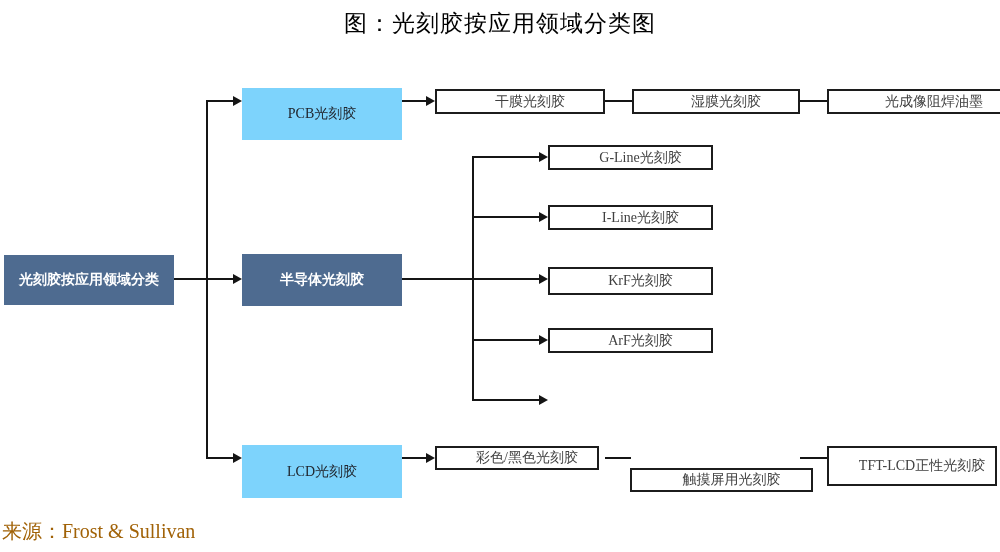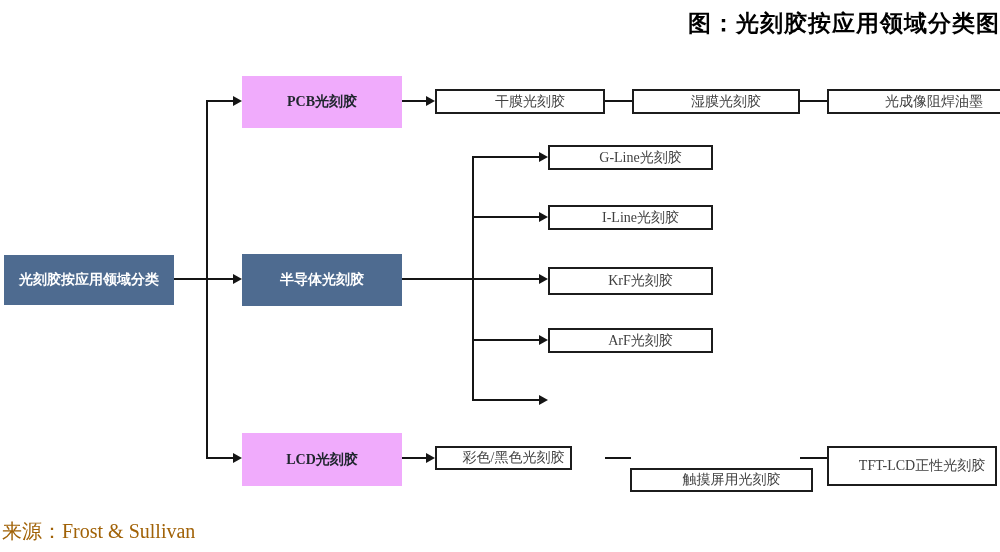--- a/index.html
+++ b/index.html
@@ -7,44 +7,44 @@
     position:relative;
     width:1000px;
     height:552px;
     background:#ffffff;
     font-family:"Liberation Serif", serif;
     overflow:hidden;
   }
   .title{
     position:absolute;
     top:8px; left:0; width:1000px;
-    text-align:right;
+    text-align:center;
     font-size:23px;
-    font-weight:bold;
+    font-weight:normal;
     color:#000000;
     letter-spacing:1px;
   }
   .source{
     position:absolute;
     left:2px; top:518px;
     font-size:20px;
     color:#a16207;
   }
   .box{
     position:absolute;
     box-sizing:border-box;
     display:flex;
     align-items:center;
     justify-content:center;
     font-size:14px;
     text-align:center;
     line-height:1.1;
   }
   .box-dark{ background:#4e6b90; color:#ffffff; font-weight:bold; }
-  .box-light{ background:#f0abfc; color:#20262e; font-weight:bold; }
+  .box-light{ background:#7dd3fc; color:#20262e; font-weight:normal;margin-top:12px; }
   .box-white{
     background:#ffffff;
     border:2px solid #1c1c1c;
     color:#404040;
     padding-left:20px;
   }
   .hline{ position:absolute; height:2px; background:#151515; }
   .vline{ position:absolute; width:2px;  background:#151515; }
   .arrow{
     position:absolute;
@@ -62,21 +62,21 @@
   #dry-box       { left:435px; top:89px;  width:170px; height:25px; }
   #wet-box       { left:632px; top:89px;  width:168px; height:25px; }
   #ink-box       { left:827px; top:89px;  width:194px; height:25px; }
   
   #gline-box     { left:548px; top:145px; width:165px; height:25px; }
   #iline-box     { left:548px; top:205px; width:165px; height:25px; }
   #krf-box       { left:548px; top:267px; width:165px; height:28px; }
   #arf-box       { left:548px; top:328px; width:165px; height:25px; }
   #euv-box       { left:548px; top:388px; width:165px; height:25px; }
   
-  #color-box     { left:435px; top:446px; width:137px; height:24px; }
+  #color-box     { left:435px; top:446px; width:164px; height:24px; }
   #touch-box     { left:630px; top:446px; width:183px; height:24px;margin-top:22px; }
   #tft-box       { left:827px; top:446px; width:170px; height:40px; }
 </style>
 </head>
 <body>
 
 <div id="canvas">
 
   <div class="title">图：光刻胶按应用领域分类图</div>
 

